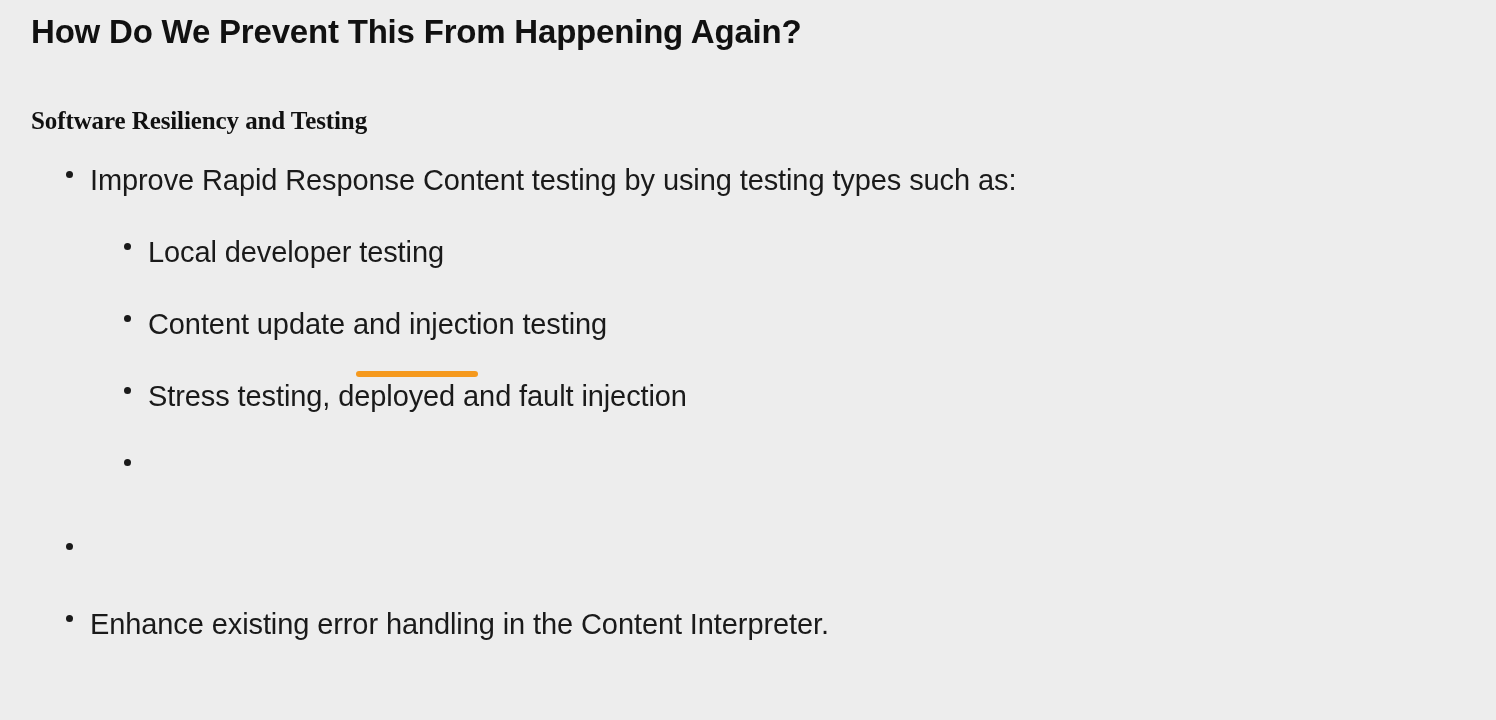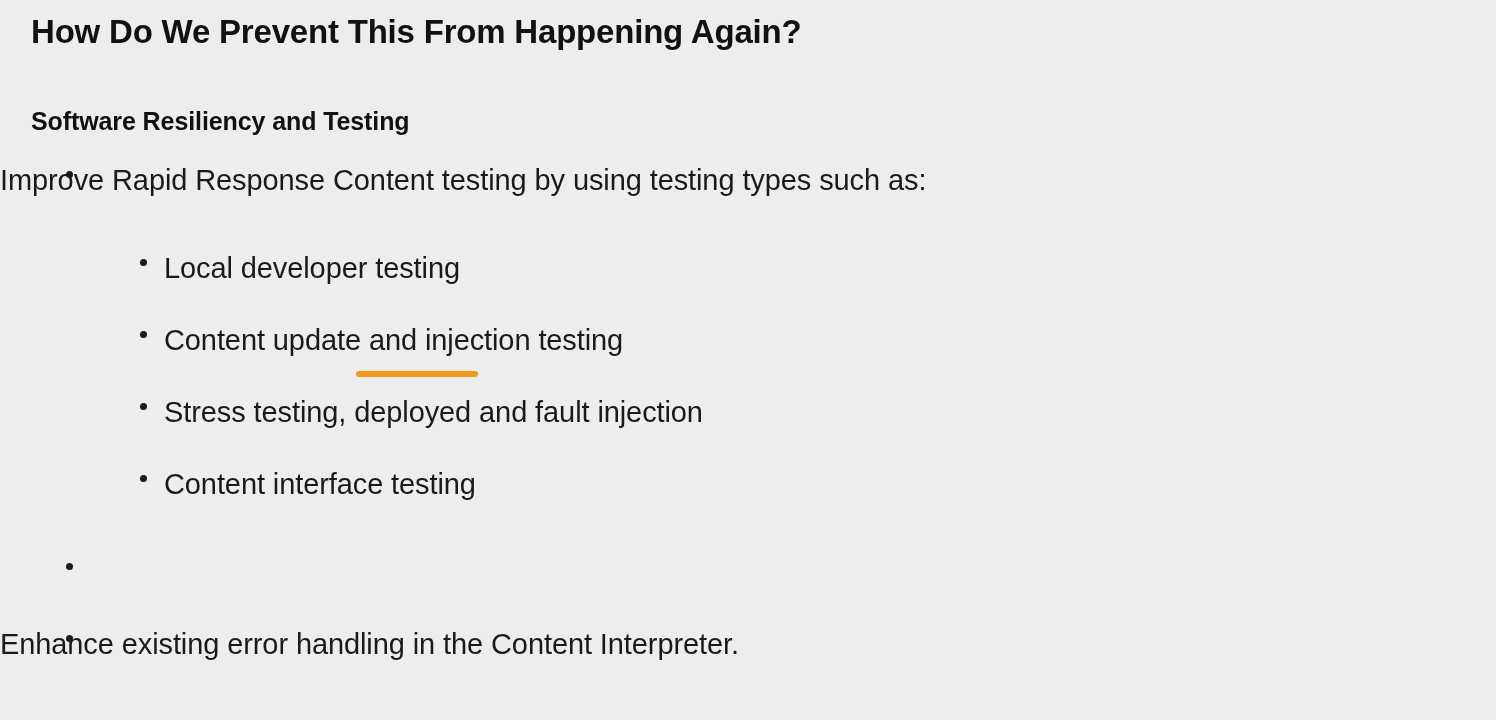--- a/index.html
+++ b/index.html
@@ -44,20 +44,21 @@
     position: absolute;
     left: 31px;
     top: 104px;
     margin: 0;
     font-size: 25px;
     font-weight: bold;
     line-height: 34px;
     letter-spacing: -0.1px;
     color: #111111;
     white-space: nowrap;
+    font-family: Liberation Serif, serif;
   }
 
   
   .bullet-list {
     position: absolute;
     left: 0;
     top: 150px;
     width: 1496px;
     margin: 0;
     padding: 0;
@@ -66,20 +67,21 @@
 
   .bullet-item {
     position: relative;
     margin: 0;
     padding: 0;
   }
 
   
   .level1 > .bullet-row {
     position: relative;
+    padding-left: 90px;
     padding-right: 55px;
     min-height: 56px;
   }
   .level1 > .bullet-row > .dot {
     position: absolute;
     left: 66px;
     top: 21px;
     width: 7px;
     height: 7px;
     border-radius: 50%;
@@ -88,21 +90,21 @@
   .level1 > .bullet-row > .bullet-text {
     display: block;
     font-size: 29px;
     line-height: 40px;
     letter-spacing: -0.1px;
     color: #1a1a1a;
   }
 
   
   .sublist {
-    margin: 16px;
+    margin: 0;
     padding: 0;
     list-style: none;
   }
   .level2 > .bullet-row {
     position: relative;
     padding-left: 148px;
     padding-right: 55px;
     min-height: 56px;
   }
   .level2 > .bullet-row > .dot {
@@ -176,21 +178,20 @@
         </li>
         <li class="bullet-item level2">
           <div class="bullet-row">
             <span class="dot"></span>
             <span class="bullet-text">Stress testing, deployed and fault injection</span>
           </div>
         </li>
         <li class="bullet-item level2">
           <div class="bullet-row">
             <span class="dot"></span>
-            <span class="bullet-text">Content interface testing</span>
           </div>
         </li>
       </ul>
     </li>
 
     <li class="bullet-item level1 item-gap-lg">
       <div class="bullet-row">
         <span class="dot"></span>
       </div>
     </li>

